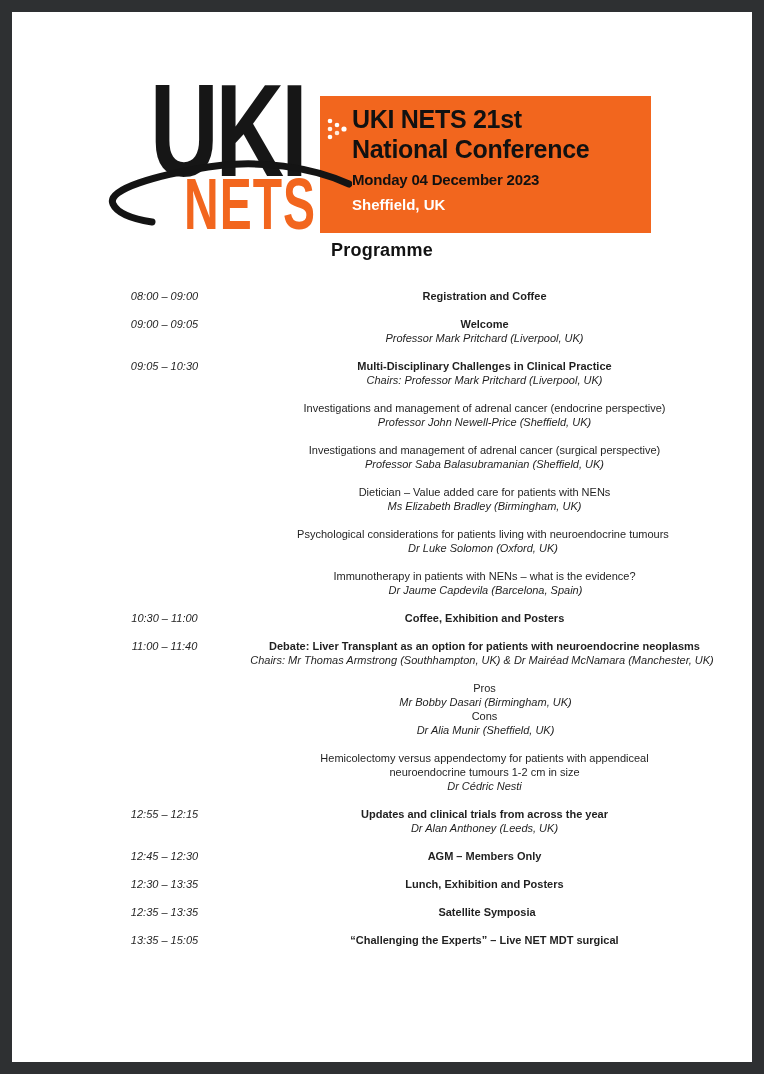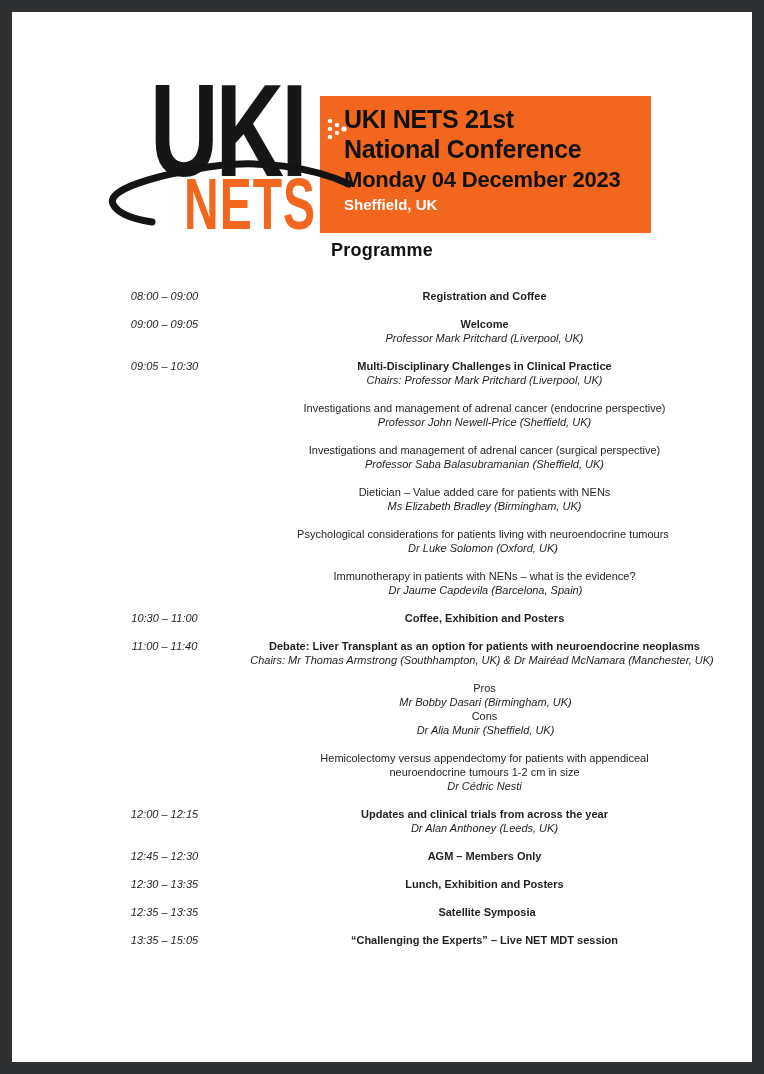--- a/index.html
+++ b/index.html
@@ -22,24 +22,24 @@
     position:absolute; left:172px; top:157px;
     font-size:48px; font-weight:700; letter-spacing:1px; line-height:1;
     color:#f2661e; transform:scaleY(1.5); transform-origin:top left;
     z-index:3; white-space:nowrap;
   }
   .swoosh { position:absolute; left:88px; top:143px; z-index:4; }
 
   .banner {
     position:absolute; left:308px; top:84px; width:331px; height:137px;
     background:#f2661e; z-index:1;
-    padding:8px 0 0 24px;
+    padding:8px 0 0 32px;
   }
   .banner .title-line { font-size:25px; line-height:30px; font-weight:800; color:#111111; letter-spacing:-0.3px; }
-  .banner .date-line  { font-size:22px; line-height:26px; font-weight:800; color:#111111; margin-top:3px; letter-spacing:-0.2px; }
+  .banner .date-line  { font-size:15px; line-height:26px; font-weight:800; color:#111111; margin-top:3px; letter-spacing:-0.2px; }
   .banner .loc-line   { font-size:15px; line-height:19px; font-weight:700; color:#ffffff; margin-top:2px; }
   .dots-icon { position:absolute; left:6px; top:20px; }
 
   
   .prog-title {
     position:absolute; left:0; top:228px; width:100%;
     text-align:center; font-size:18px; font-weight:700; color:#121212;
     text-underline-offset:4px; text-decoration-thickness:2px;
     letter-spacing:0.2px;
   }
@@ -164,21 +164,21 @@
       </div>
       <div class="row">
         <div class="time"></div>
         <div class="content">
           <div class="line regular">Hemicolectomy versus appendectomy for patients with appendiceal</div>
           <div class="line regular">neuroendocrine tumours 1-2 cm in size</div>
           <div class="line italic">Dr Cédric Nesti</div>
         </div>
       </div>
       <div class="row">
-        <div class="time">12:00 – 12:15</div>
+        <div class="time">12:55 – 12:15</div>
         <div class="content">
           <div class="line bold">Updates and clinical trials from across the year</div>
           <div class="line italic">Dr Alan Anthoney (Leeds, UK)</div>
         </div>
       </div>
       <div class="row">
         <div class="time">12:45 – 12:30</div>
         <div class="content">
           <div class="line bold">AGM – Members Only</div>
         </div>
@@ -191,18 +191,18 @@
       </div>
       <div class="row">
         <div class="time">12:35 – 13:35</div>
         <div class="content">
           <div class="line bold" style="margin-left: 5px;">Satellite Symposia</div>
         </div>
       </div>
       <div class="row">
         <div class="time">13:35 – 15:05</div>
         <div class="content">
-          <div class="line bold">“Challenging the Experts” – Live NET MDT session</div>
+          <div class="line bold">“Challenging the Experts” – Live NET MDT surgical</div>
         </div>
       </div>
     </div>
 
 </div>
 
 </body></html>

